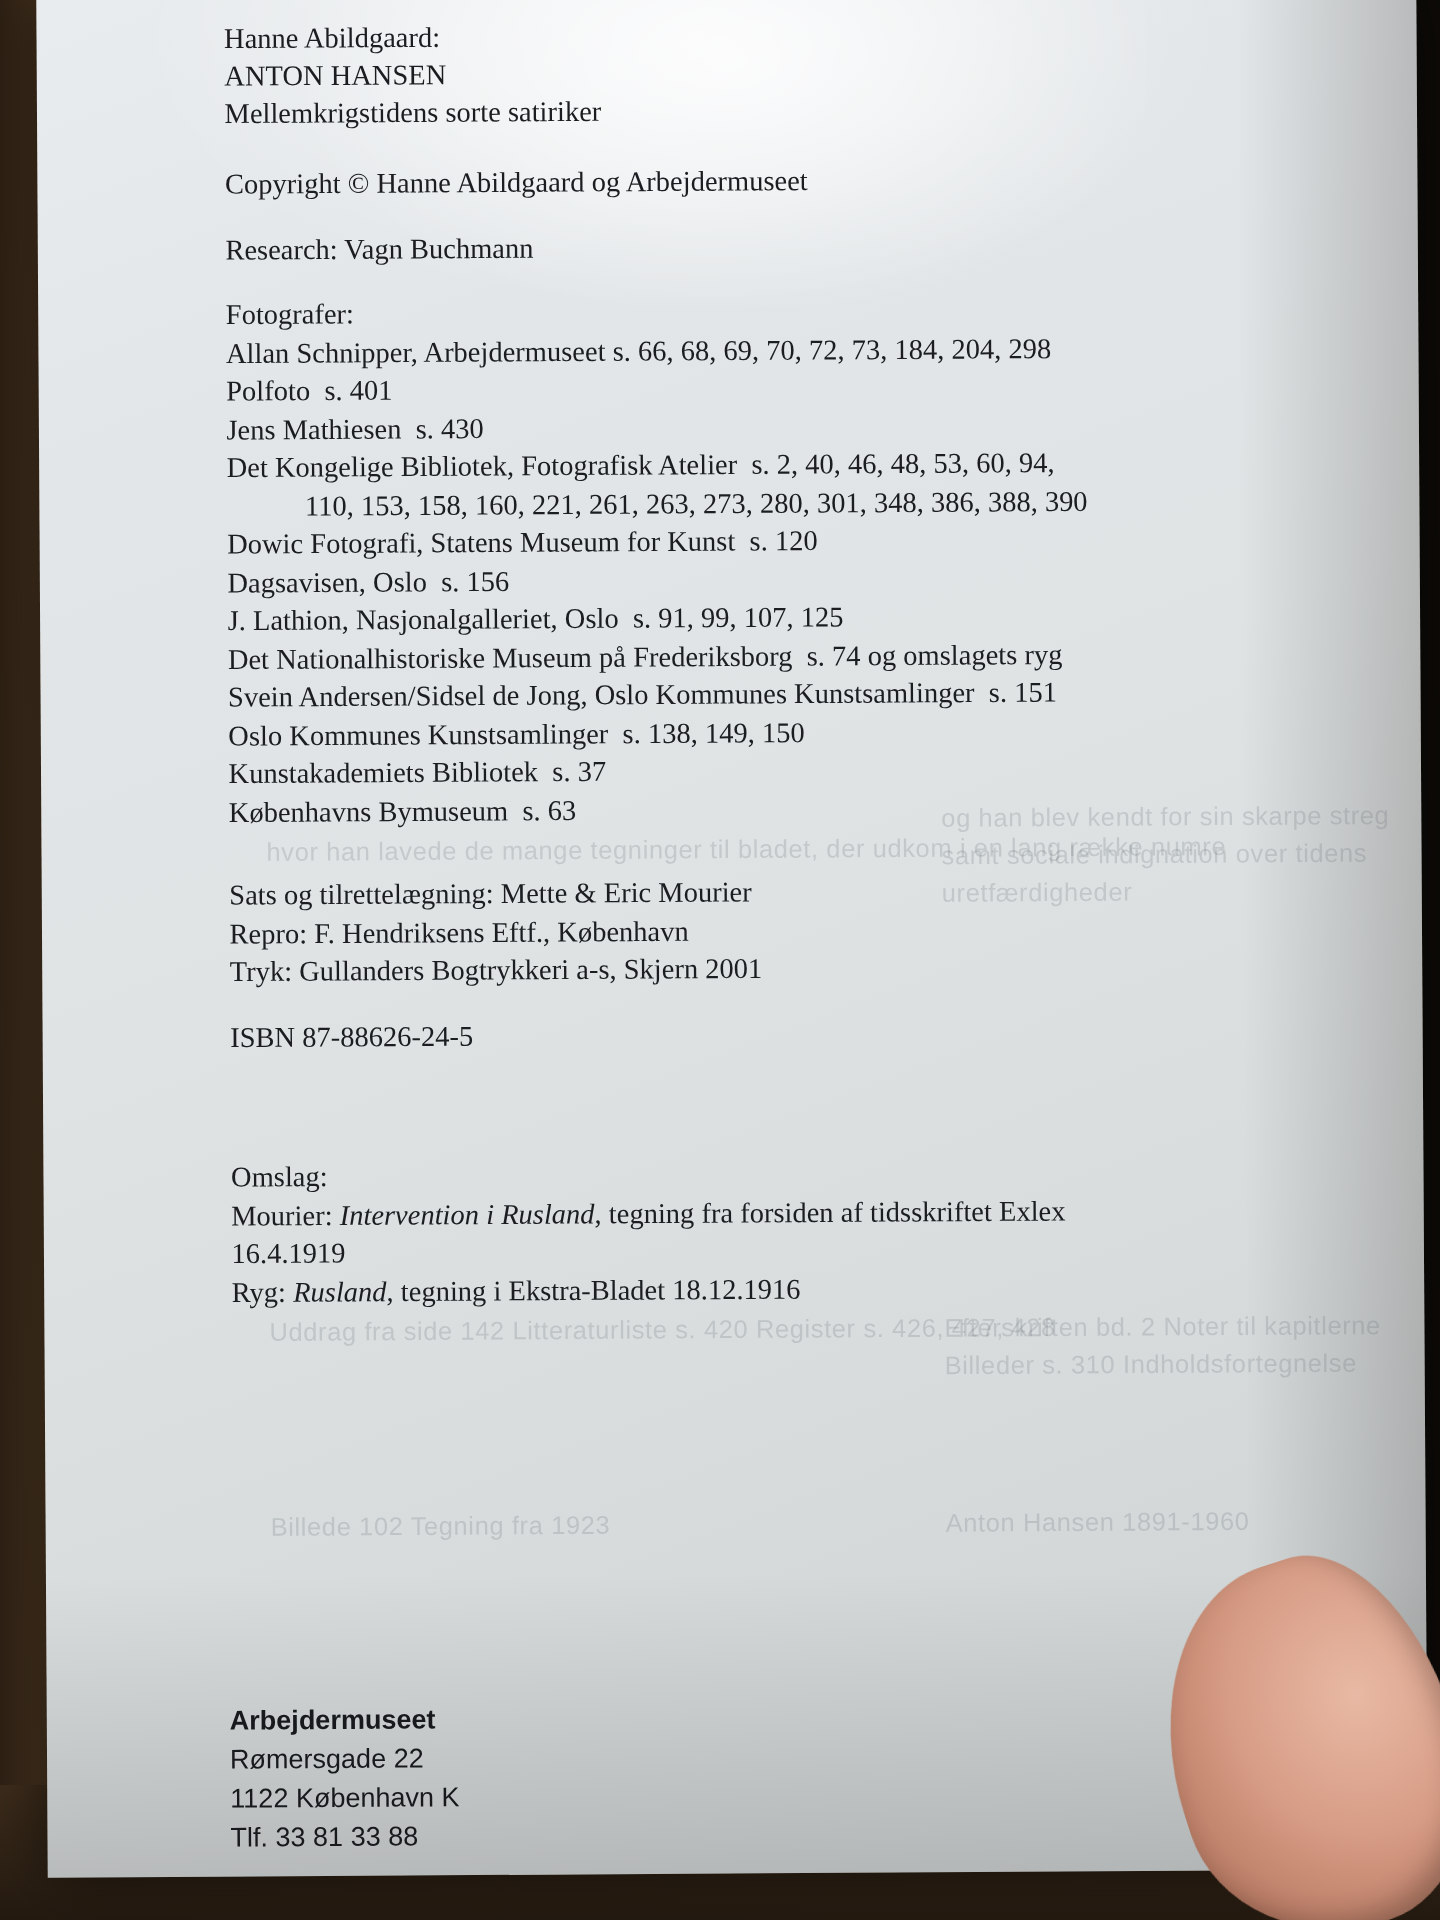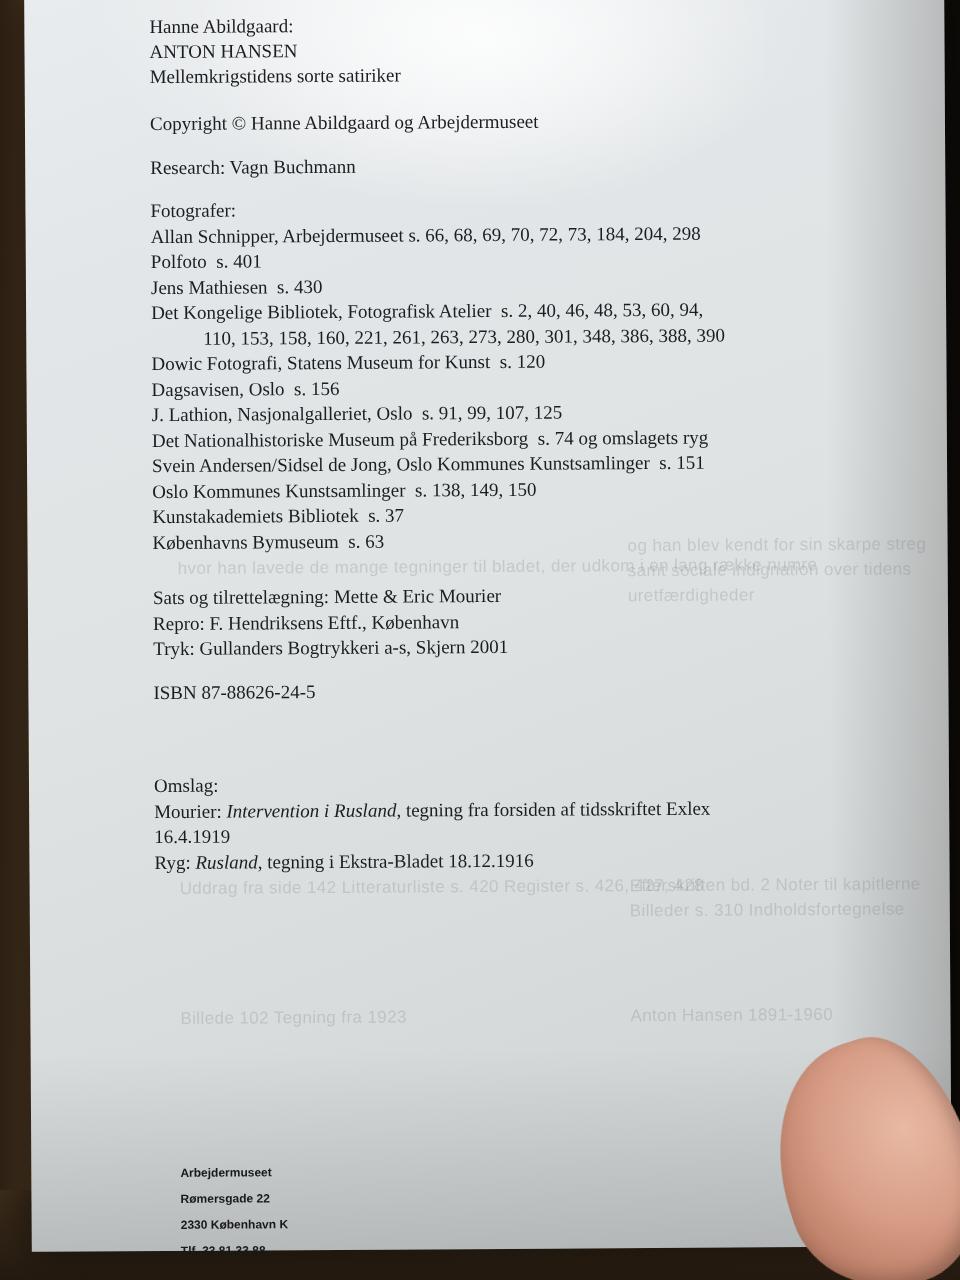--- a/index.html
+++ b/index.html
@@ -110,29 +110,28 @@
   .sp-18 { height: 18px; }
   .sp-22 { height: 22px; }
   .sp-30 { height: 30px; }
   .sp-38 { height: 38px; }
 
   .indent { padding-left: 52px; }
 
   .imprint {
     position: absolute;
     left: 122px;
-    top: 1164px;
+    top: 1138px;
     color: #17191c;
     font-family: "Liberation Sans", sans-serif;
-    font-size: 12px;
+    font-size: 18px;
     line-height: 26px;
-    margin-left: 27px;
   }
   .imprint .org { font-weight: bold; }
-  .imprint .ln { font-weight: bold; }
+  .imprint .ln { font-weight: normal; }
 
   em { font-style: italic; }
 </style>
 </head>
 <body>
 
 <div id="page">
 
   <div class="backdrop"></div>
   <div class="backdrop-left"></div>
@@ -203,21 +202,21 @@
       <div class="line">Omslag:</div>
       <div class="line"><span>Mourier: </span><em>Intervention i Rusland</em><span>, tegning fra forsiden af tidsskriftet Exlex</span></div>
       <div class="line">16.4.1919</div>
       <div class="line"><span>Ryg: </span><em>Rusland</em><span>, tegning i Ekstra-Bladet 18.12.1916</span></div>
 
     </div>
 
     <div class="imprint">
       <div class="org">Arbejdermuseet</div>
       <div class="ln">Rømersgade 22</div>
-      <div class="ln">2330 København K</div>
+      <div class="ln">1122 København K</div>
       <div class="ln">Tlf. 33 81 33 88</div>
     </div>
 
   </div>
 
   <div class="finger"></div>
 
 </div>
 
 </body></html>

